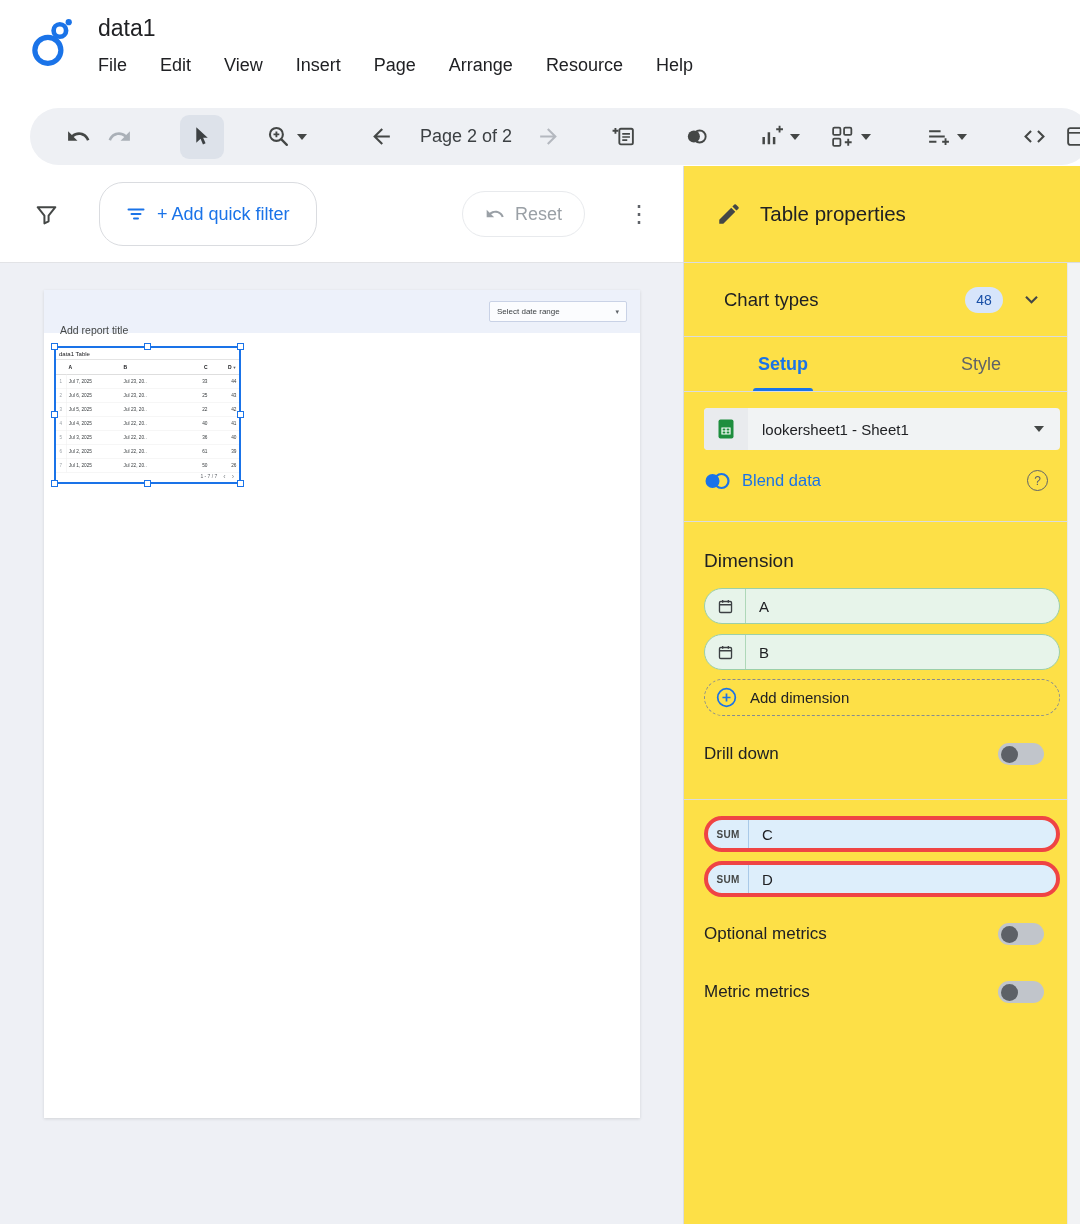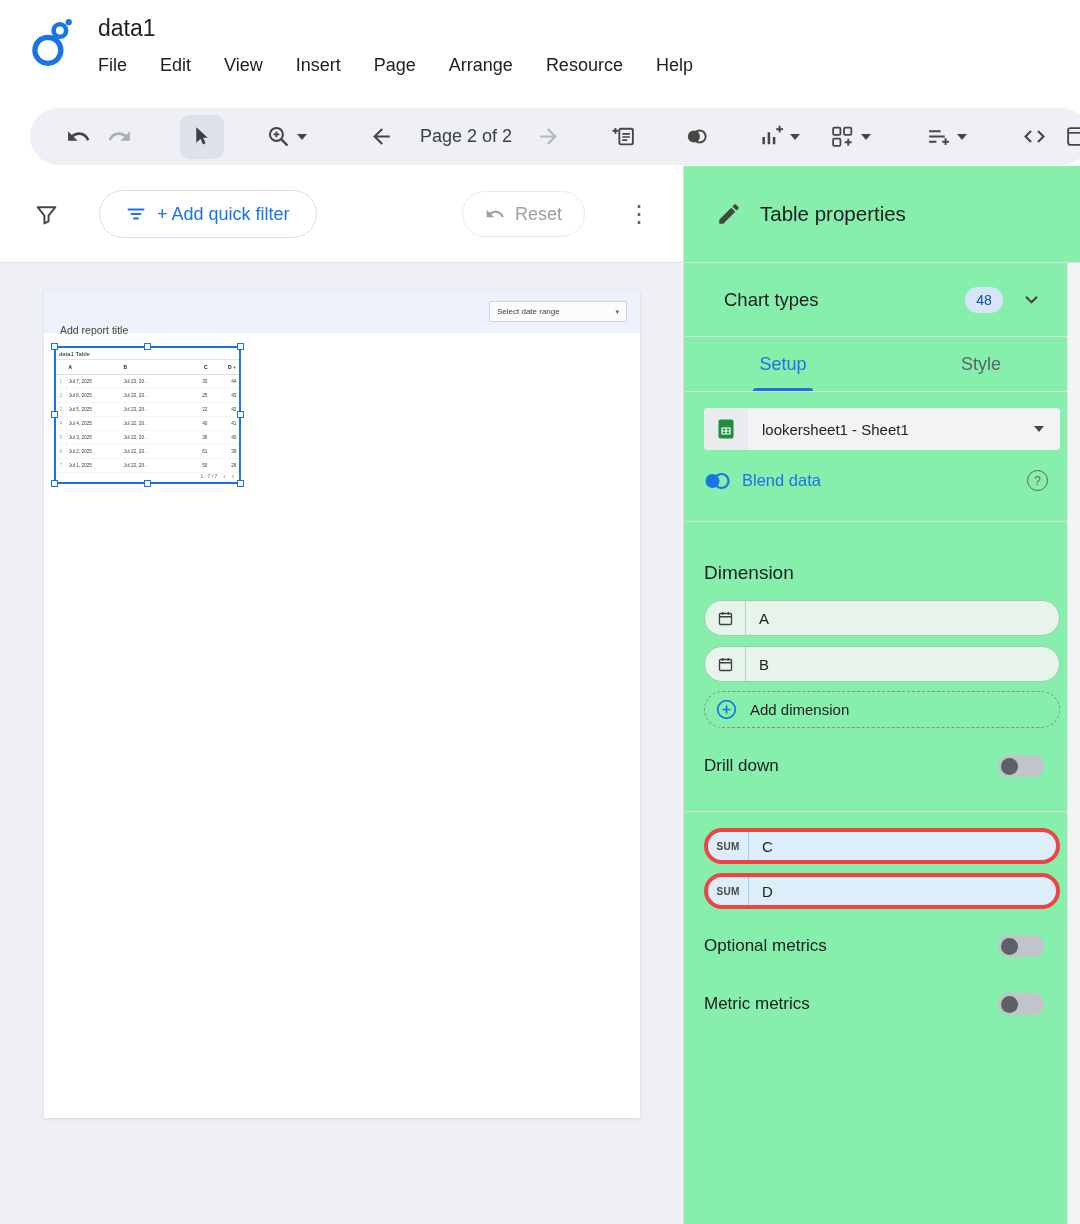--- a/index.html
+++ b/index.html
@@ -30,21 +30,21 @@
 
   .ml12{margin-left:12px}.ml16{margin-left:16px}.ml18{margin-left:18px}.ml24{margin-left:24px}
   .ml26{margin-left:26px}.ml30{margin-left:30px}.ml42{margin-left:42px}.ml48{margin-left:48px}
   .ml50{margin-left:50px}.ml55{margin-left:55px}.ml62{margin-left:62px}
 
   
   .workspace { position:absolute; top:166px; left:0; right:0; bottom:0; display:flex; }
   .left-col { width:683px; display:flex; flex-direction:column; }
 
   .filter-bar { height:97px; background:#fff; border-bottom:1px solid #e2e3e6; display:flex; align-items:center; padding:0 26px 0 34px; }
-  .quick-filter-btn { margin-left:40px; height:48px; border:1px solid #dadce0; border-radius:24px; display:flex; align-items:center; gap:11px; padding:0 26px; cursor:pointer; }
+  .quick-filter-btn { margin-left:40px; height:64px; border:1px solid #dadce0; border-radius:24px; display:flex; align-items:center; gap:11px; padding:0 26px; cursor:pointer; }
   .quick-filter-label { color:#1a73e8; font-size:18px; font-weight:500; white-space:nowrap; }
   .reset-btn { margin-left:auto; margin-right:36px; height:46px; border:1px solid #e8eaed; border-radius:23px; display:flex; align-items:center; gap:10px; padding:0 22px; cursor:default; }
   .reset-label { color:#9aa0a6; font-size:18px; }
   .more-dots { font-size:24px; color:#5f6368; line-height:1; cursor:pointer; padding:4px 6px; }
 
   .canvas { flex:1; background:#eef0f5; position:relative; overflow:hidden; }
   .report-page { position:absolute; left:44px; top:27px; width:596px; height:828px; background:#fff; box-shadow:0 1px 3px rgba(0,0,0,0.12); }
   .page-band { height:43px; background:#edf1fa; display:flex; align-items:center; justify-content:space-between; padding:0 13px 0 16px; }
   .report-title-ph { font-size:10.5px; color:#444746;margin-top:36px; }
   .date-control { width:138px; height:21px; background:#fbfcfe; border:1px solid #c9d2e6; border-radius:2px; display:flex; align-items:center; justify-content:space-between; padding:0 7px; cursor:pointer; }
@@ -62,39 +62,39 @@
   .mini td.rn { color:#9aa0a6; font-size:9px; border-right:1px solid #ececec; text-align:center; padding:0 2px; }
   .sort-caret { font-size:8px; color:#5f6368; margin-left:2px; }
   .mini-pagination { margin-top:auto; display:flex; align-items:center; justify-content:flex-end; gap:12px; padding:0 10px 4px 0; font-size:10px; color:#5f6368; }
   .pg-arrow { font-size:14px; color:#80868b; cursor:pointer; }
   .handle { position:absolute; width:7px; height:7px; background:#fff; border:1.5px solid #1a73e8; }
   .h-nw{left:-5px;top:-5px}.h-n{left:calc(50% - 4px);top:-5px}.h-ne{right:-5px;top:-5px}
   .h-w{left:-5px;top:calc(50% - 4px)}.h-e{right:-5px;top:calc(50% - 4px)}
   .h-sw{left:-5px;bottom:-5px}.h-s{left:calc(50% - 4px);bottom:-5px}.h-se{right:-5px;bottom:-5px}
 
   
-  .right-panel { flex:1; background:#86efac; border-left:1px solid #dadce0; position:relative; display:flex; flex-direction:column; }
+  .right-panel { flex:1; background:#fde047; border-left:1px solid #dadce0; position:relative; display:flex; flex-direction:column; }
   .panel-header { height:97px; border-bottom:1px solid #dadce0; display:flex; align-items:center; padding-left:32px; gap:18px; }
   .panel-title { font-size:20.5px; color:#202124; }
   .panel-body { flex:1; position:relative; }
   .panel-gutter { position:absolute; right:0; top:97px; bottom:0; width:13px; background:#f2f3f5; border-left:1px solid #e7e8ea; }
 
   .chart-types-row { height:74px; border-bottom:1px solid #dadce0; display:flex; align-items:center; padding:0 36px 0 40px; cursor:pointer; }
   .chart-types-label { font-size:18.5px; color:#202124; }
   .row-spacer { flex:1; }
   .count-badge { min-width:38px; height:26px; border-radius:13px; background:#d7e5fb; color:#174ea6; font-size:14px; font-weight:500; display:flex; align-items:center; justify-content:center; padding:0 9px; }
   .tabs-row { height:55px; border-bottom:1px solid #dadce0; display:flex; }
   .tab { flex:1; position:relative; display:flex; align-items:center; justify-content:center; font-size:18px; cursor:pointer; }
-  .tab-setup { color:#1a73e8; font-weight:400; }
+  .tab-setup { color:#1a73e8; font-weight:700; }
   .tab-style { color:#5f6368; }
   .tab-underline { position:absolute; bottom:0; left:50%; transform:translateX(-50%); width:60px; height:3px; background:#1a73e8; border-radius:3px 3px 0 0; }
 
   .section { padding:0 20px; }
   .sec-label { font-size:18px; color:#202124; margin-top:30px; }
-  .sec-heading { font-size:19px; color:#202124; margin-top:40px; }
+  .sec-heading { font-size:19px; color:#202124; margin-top:28px; }
   .divider { height:1px; background:#dadce0; }
 
   .source-select { margin-top:16px; height:42px; background:#f1f3f4; border-radius:4px; display:flex; align-items:center; overflow:hidden; cursor:pointer; }
   .source-icon-box { width:44px; height:42px; background:#e9ebee; display:flex; align-items:center; justify-content:center; }
   .source-value { flex:1; font-size:15px; color:#202124; padding-left:14px; }
   .select-caret { margin-right:16px; }
 
   .blend-row { margin-top:20px; margin-bottom:30px; display:flex; align-items:center; padding-right:12px; }
   .blend-label { margin-left:12px; color:#1a73e8; font-size:16.5px; font-weight:500; cursor:pointer; }
   .help-circle { width:21px; height:21px; border:1.6px solid #5f6368; border-radius:50%; display:flex; align-items:center; justify-content:center; font-size:12px; color:#5f6368; font-weight:500; cursor:pointer; }

